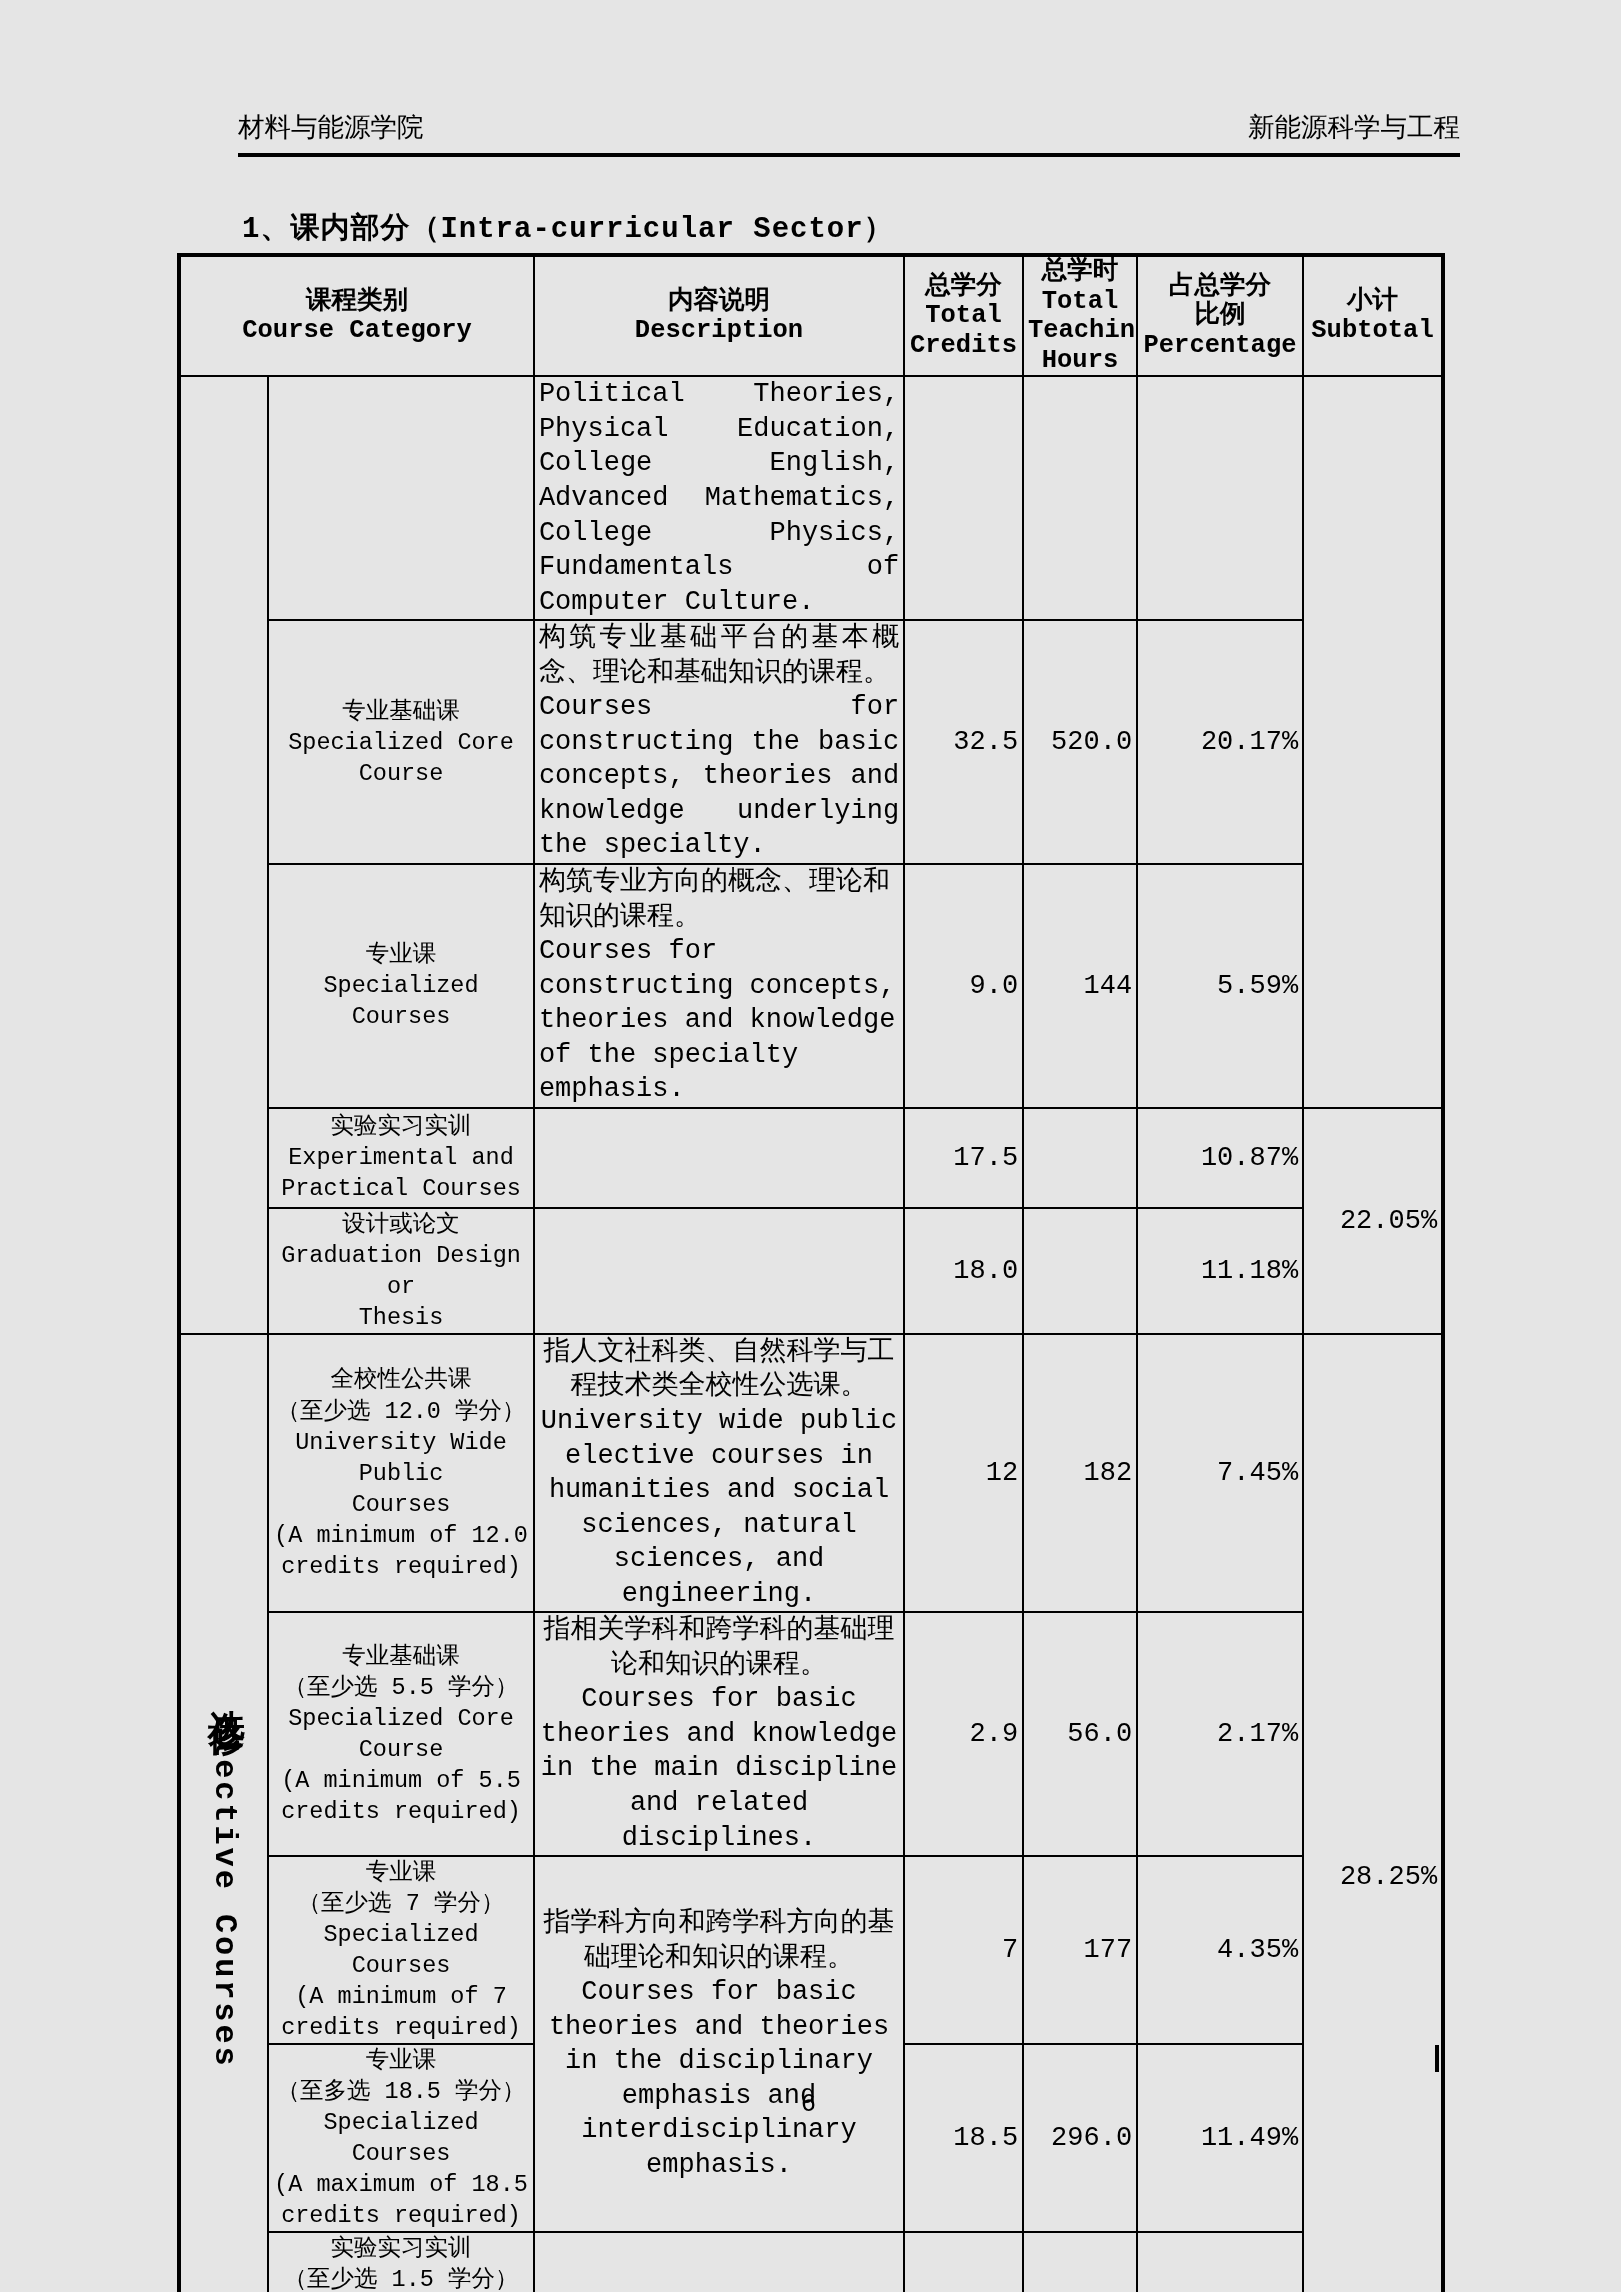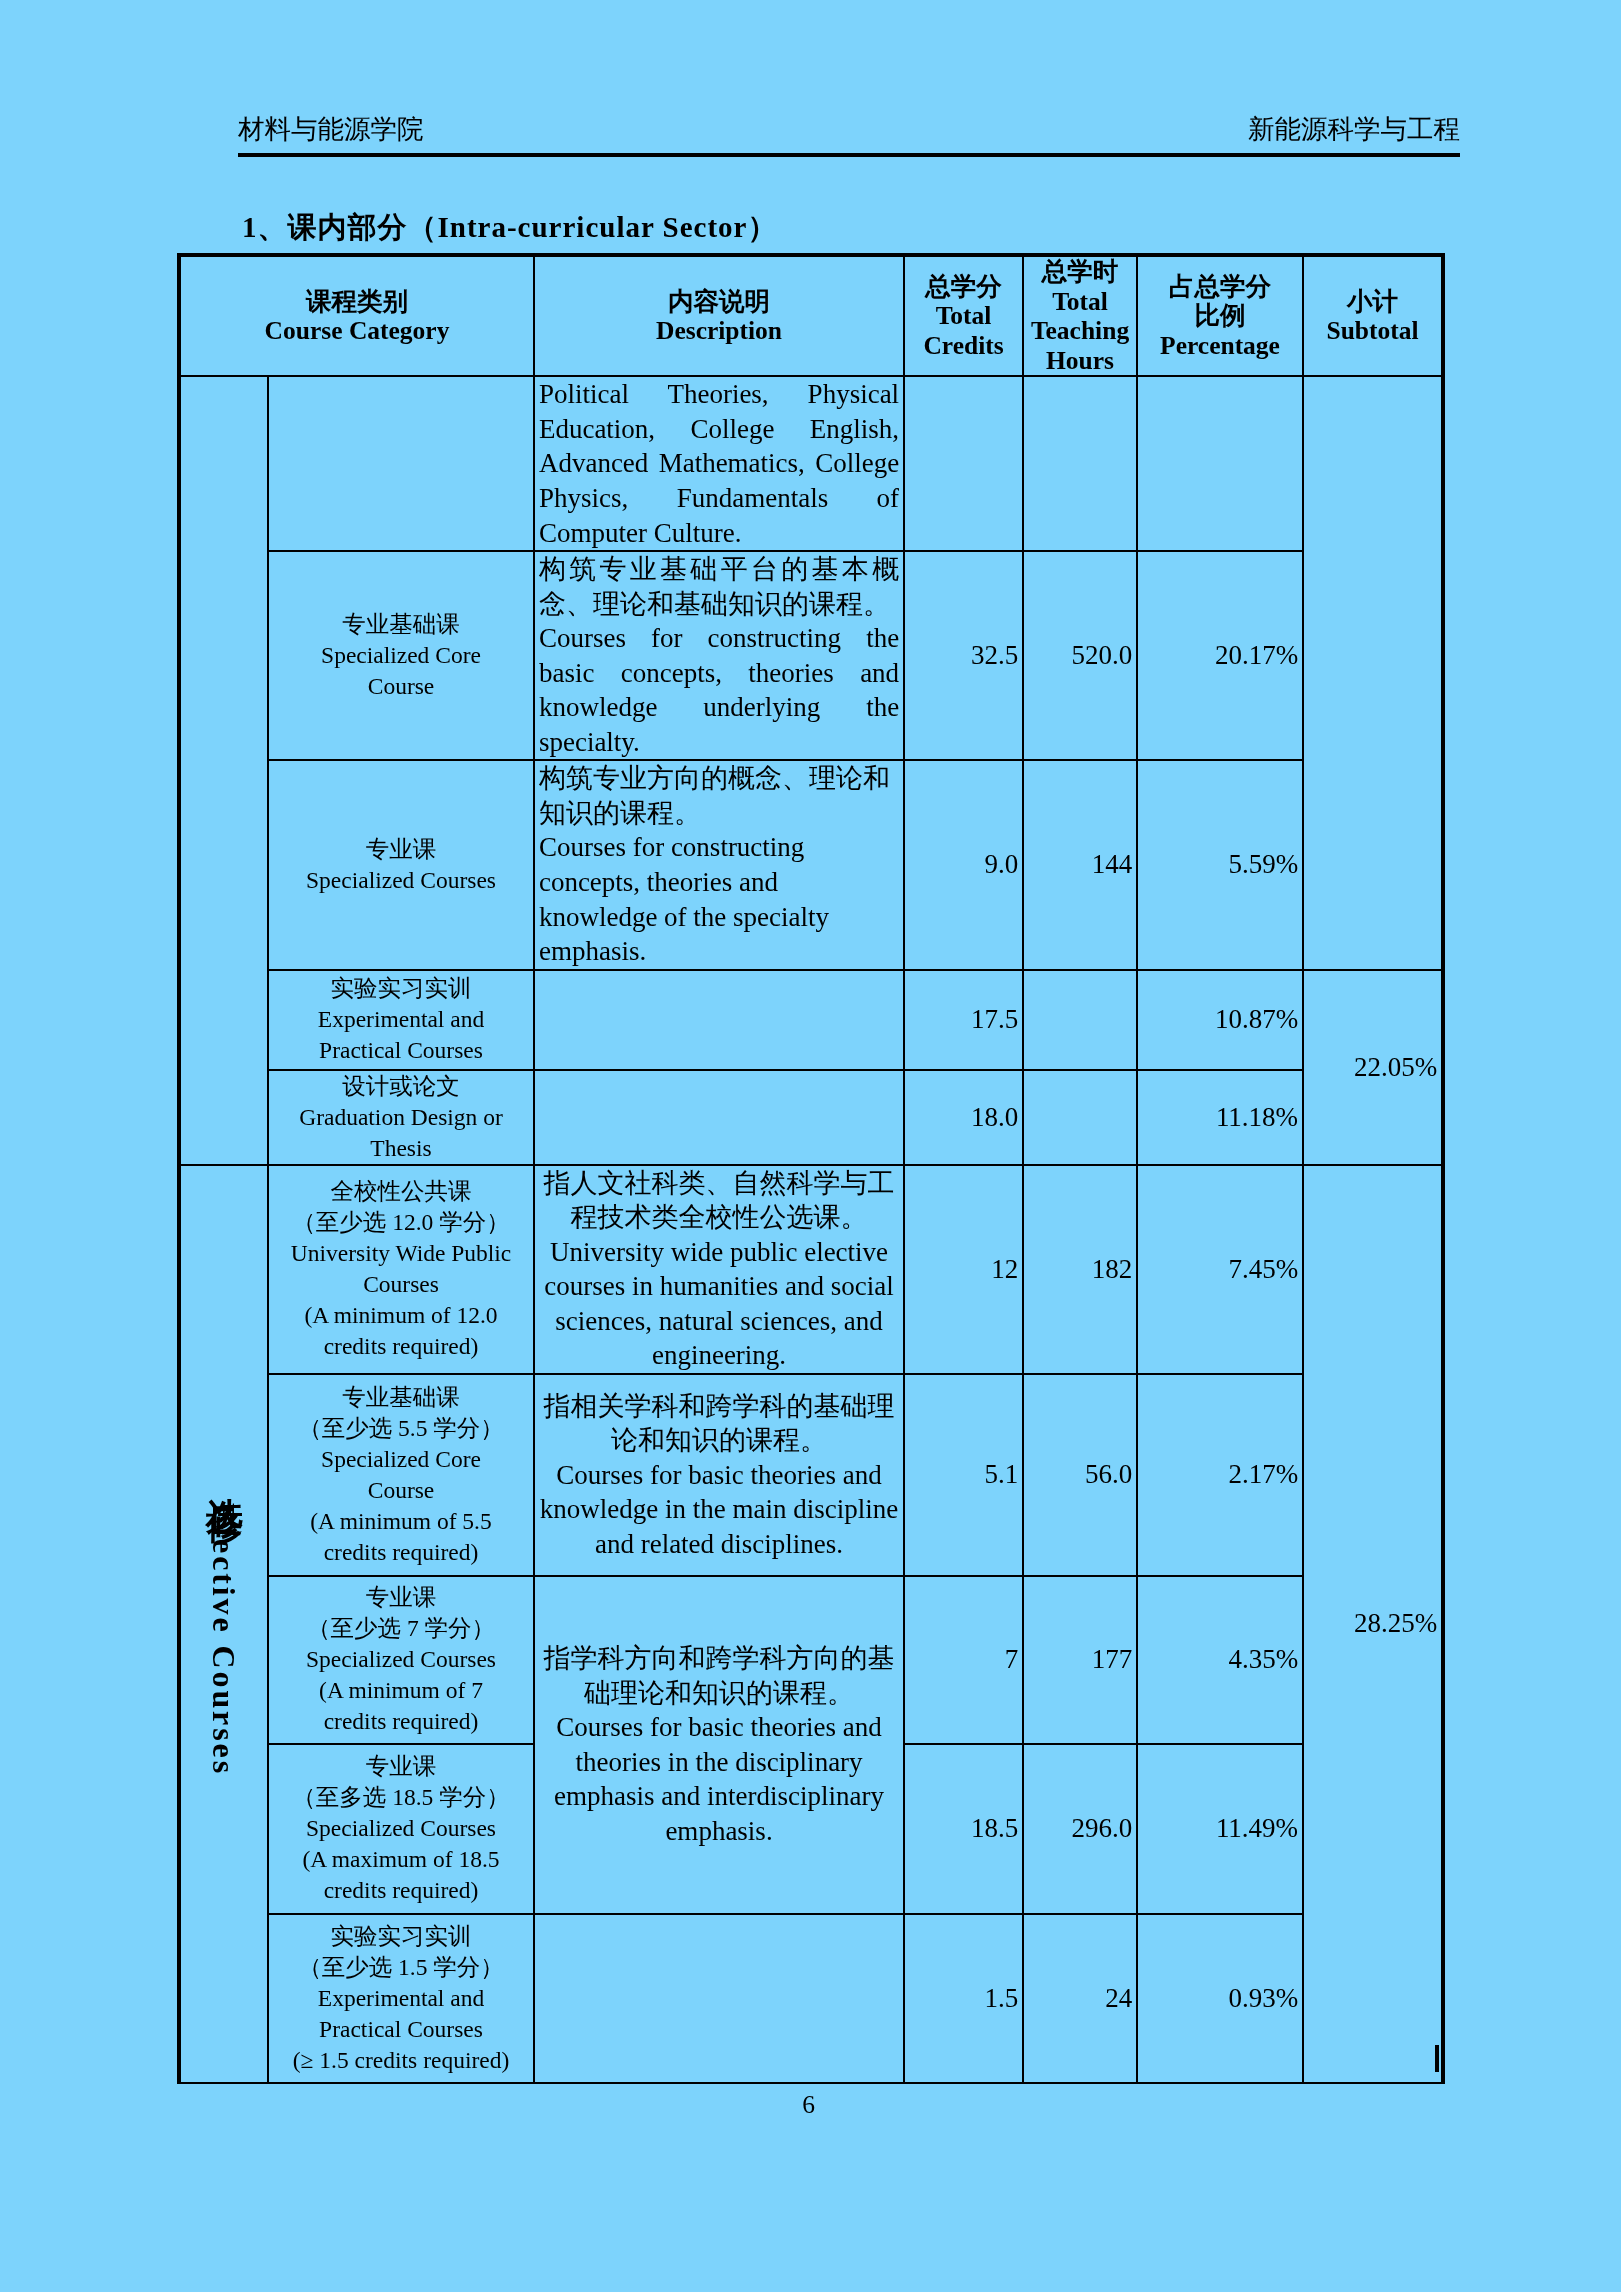--- a/index.html
+++ b/index.html
@@ -1,20 +1,20 @@
 <!DOCTYPE html>
 <html><head>
 <meta charset="utf-8">
 <style>
   html,body{margin:0;padding:0;background:#ffffff;}
   .page{
     position:relative;
     width:1621px;height:2293px;
-    background:#7dd3fc;
-    font-family:Liberation Serif, serif;
+    background:#e5e5e5;
+    font-family:Liberation Mono, monospace;
     color:#000;
     overflow:hidden;
   }
   .page-header{
     position:absolute;top:114px;left:238px;width:1222px;
     display:flex;justify-content:space-between;
     font-size:26.5px;line-height:1.2;
   }
   .header-rule{
     position:absolute;top:153px;left:238px;width:1222px;height:3.9px;
@@ -184,21 +184,21 @@
       <td class="cat bb5">专业基础课
 （至少选 5.5 学分）
 Specialized Core
 Course
 (A minimum of 5.5
 credits required)</td>
       <td class="desc bb5">
         <div class="para align-center">指相关学科和跨学科的基础理论和知识的课程。</div>
         <div class="para align-center">Courses for basic theories and knowledge in the main discipline and related disciplines.</div>
       </td>
-      <td class="num bb5">5.1</td>
+      <td class="num bb5">2.9</td>
       <td class="num bb5">56.0</td>
       <td class="num bb5">2.17%</td>
     </tr>
 
     <tr style="height:168px">
       <td class="cat bb5">专业课
 （至少选 7 学分）
 Specialized Courses
 (A minimum of 7
 credits required)</td>

